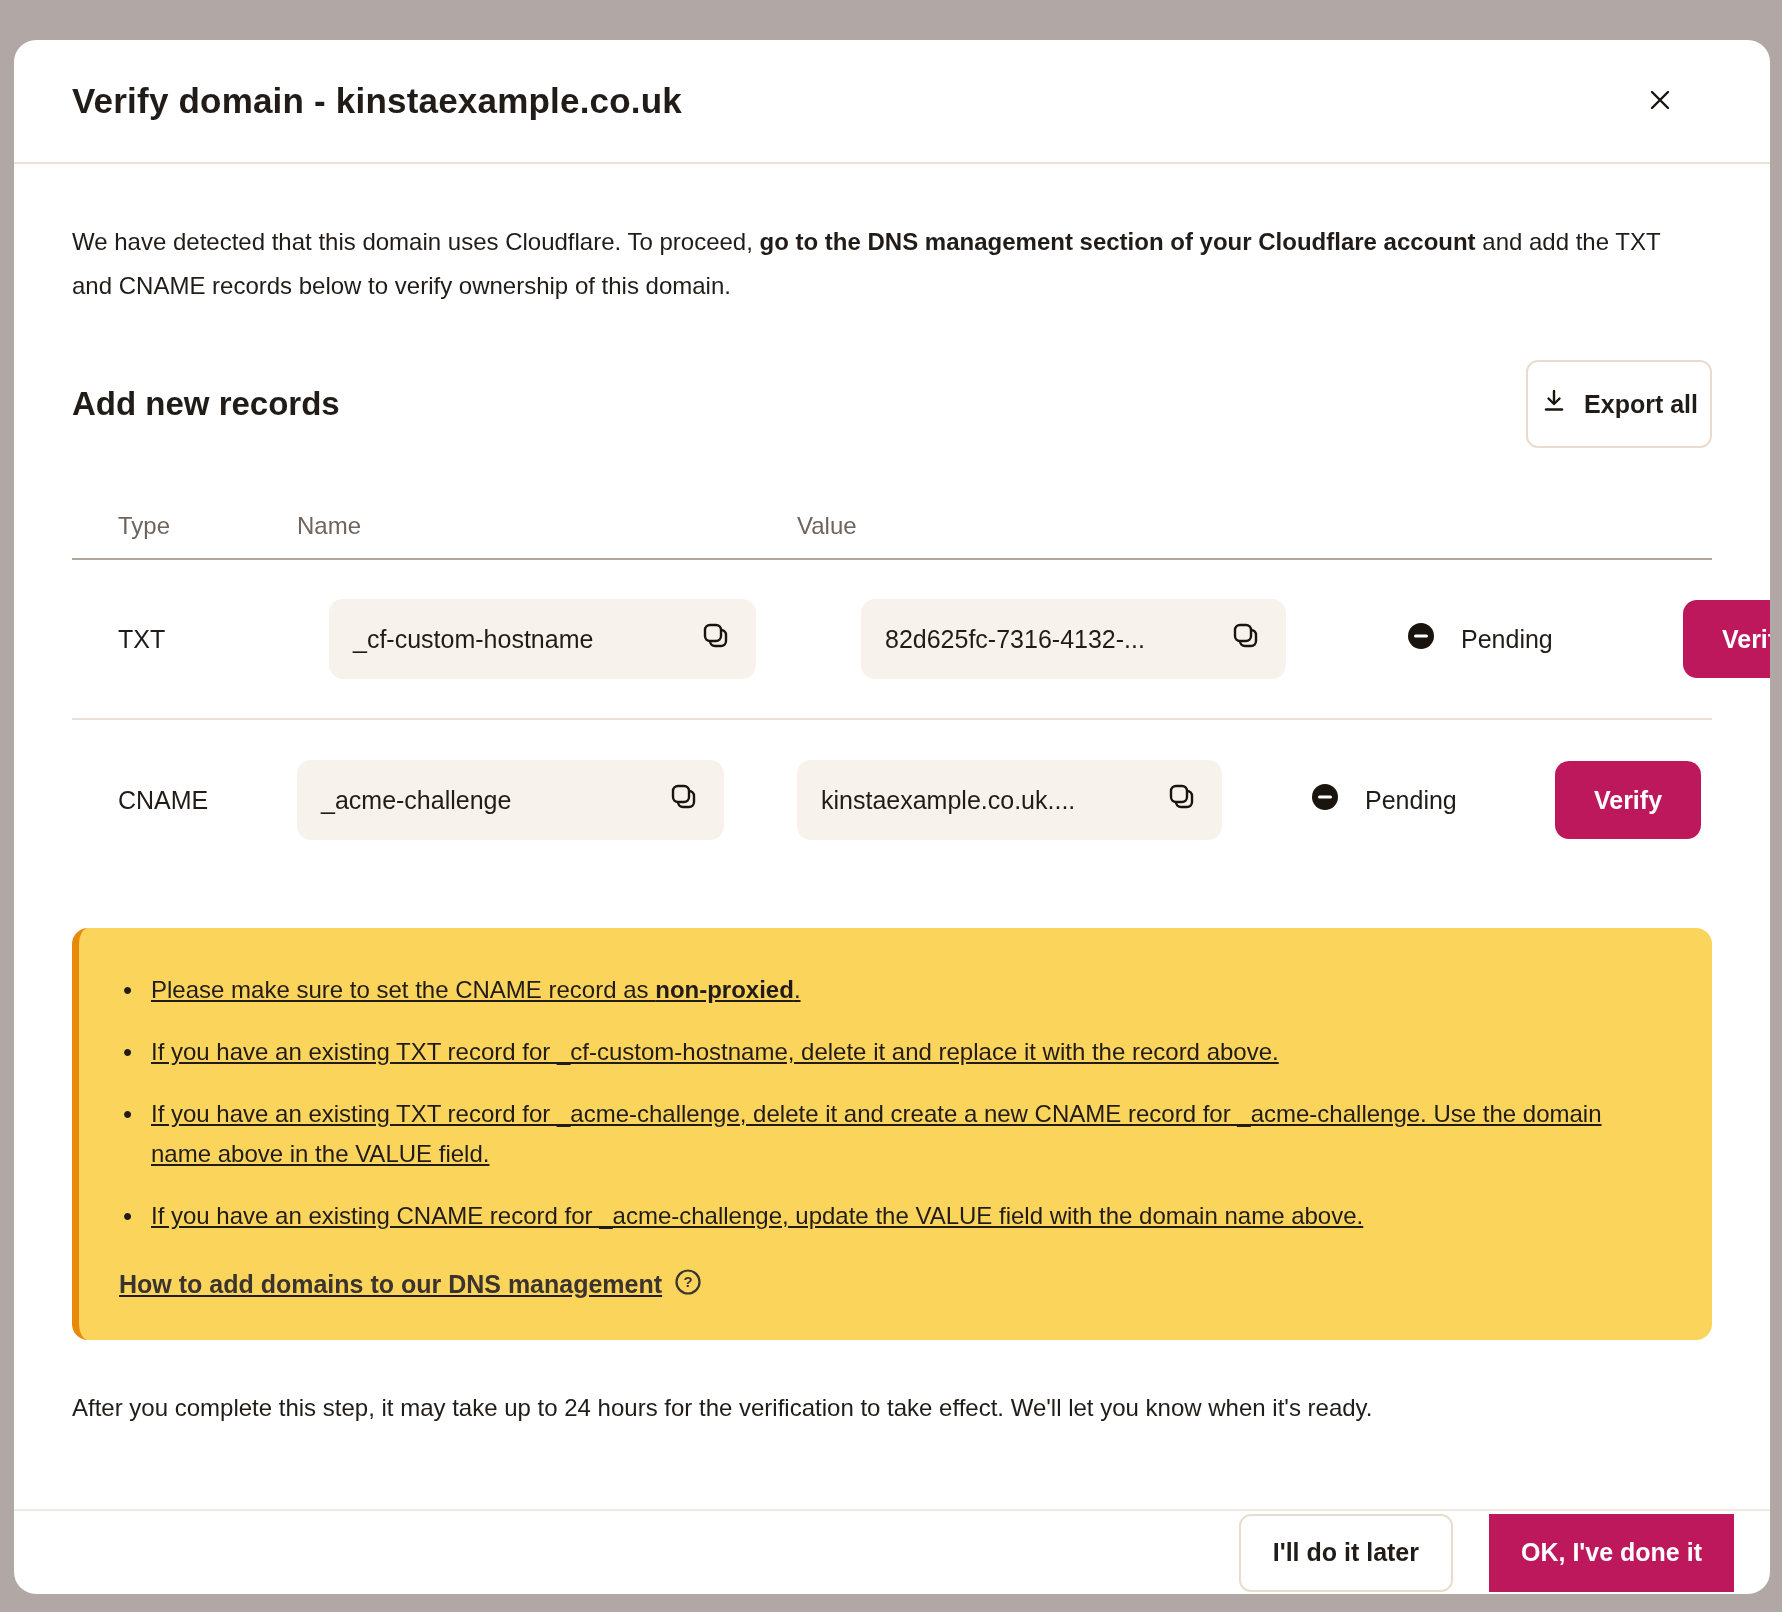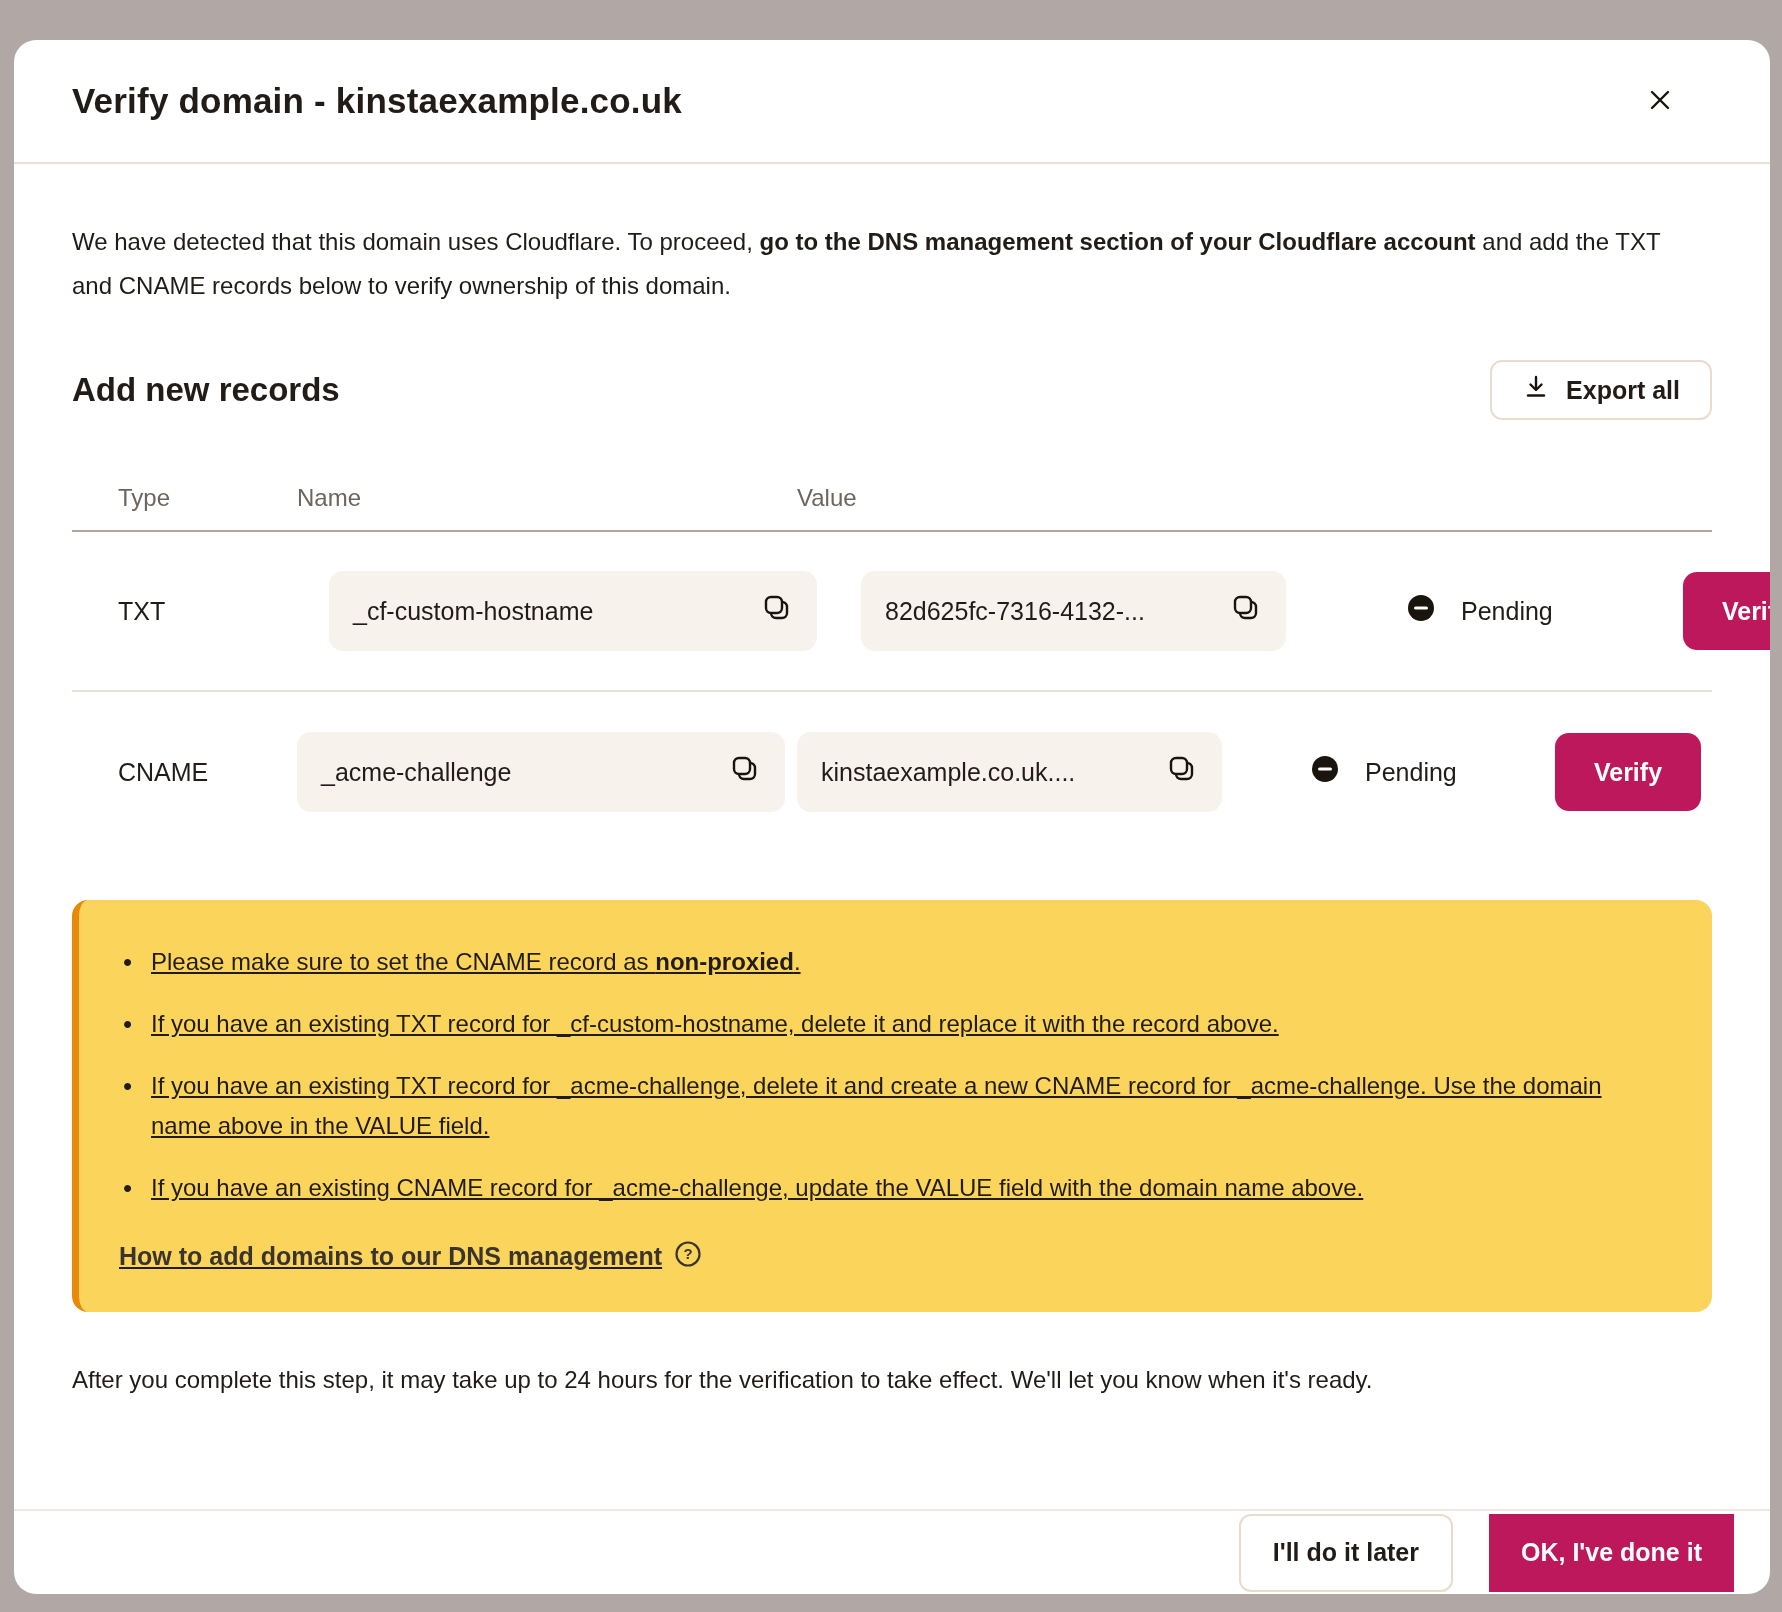--- a/index.html
+++ b/index.html
@@ -42,40 +42,40 @@
   .section-title { font-size:33px; font-weight:700; }
   .btn {
     font-family:"Liberation Sans", sans-serif;
     font-size:25px; cursor:pointer;
     display:inline-flex; align-items:center; justify-content:center;
     border-radius:12px;
   }
   .btn-outline {
     background:#ffffff; border:2px solid #eadccd;
     color:#211c18; font-weight:600;
-    height:60px; padding:0 30px; gap:16px;
+    height:88px; padding:0 12px; gap:16px;
   }
   .btn-dark {
     background:#be185d; border:none; color:#ffffff; font-weight:600;
   }
   
   .rec-table { margin-top:46px; }
   .thead, .trow {
     display:grid;
     grid-template-columns:179px 500px 512px 246px 183px;
     align-items:center;
     padding-left:46px;
   }
   .thead { height:66px; border-bottom:2px solid #b1a69c; }
   .th { color:#6e655f; font-size:24px; }
   .trow { height:160px; }
   .trow.divided { border-bottom:2px solid #e9e2db;gap:32px; }
   .cell-type { font-size:25px; }
   .pill {
-    width:488px; height:80px; background:#f8f2ec; border-radius:14px;
+    width:427px; height:80px; background:#f8f2ec; border-radius:14px;
     display:flex; align-items:center; justify-content:space-between;
     padding:0 24px; font-size:25px; cursor:default;
   }
   .pill svg { cursor:pointer; flex:0 0 auto; }
   .status { display:flex; align-items:center; gap:24px; font-size:25px; }
   .verify-btn { width:146px; height:78px; border-radius:14px; font-size:25px; }
   
   .warnbox {
     margin-top:48px;
     background:#fbd45c;

